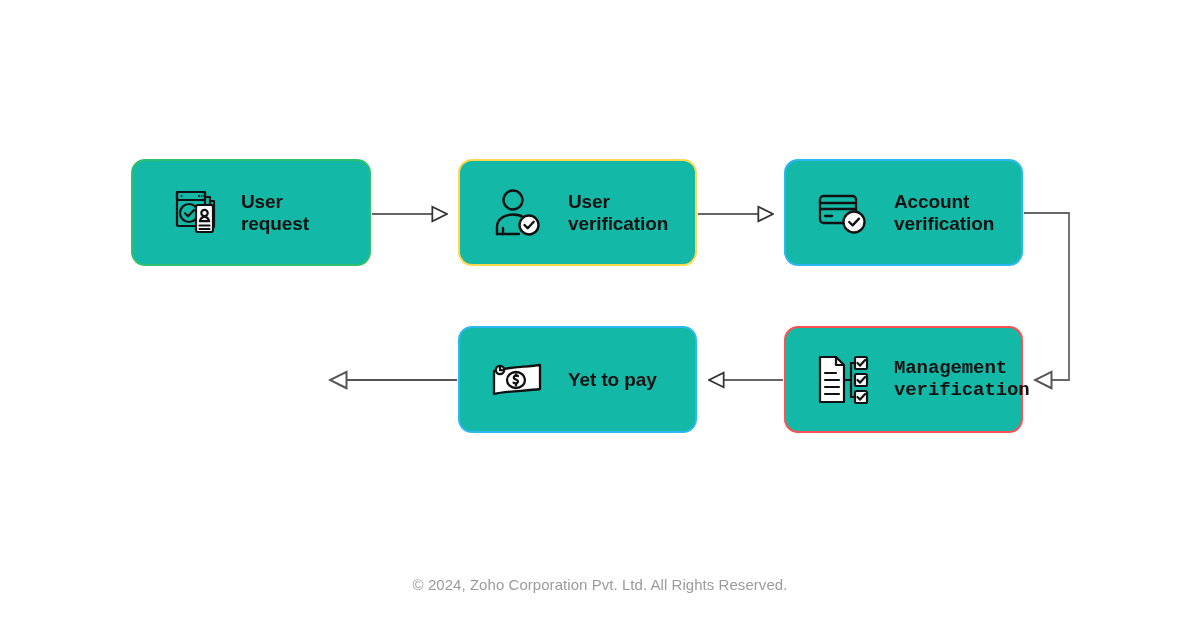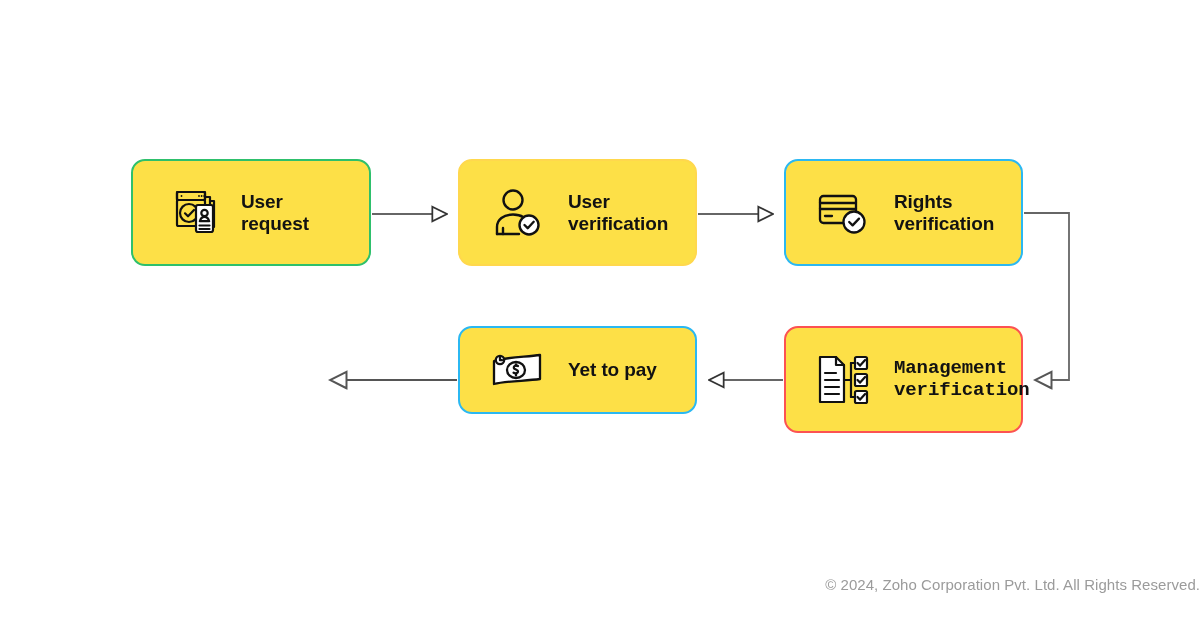--- a/index.html
+++ b/index.html
@@ -23,21 +23,21 @@
     left: 0; top: 0;
     width: 1200px; height: 627px;
     pointer-events: none;
   }
 
   
   .node {
     position: absolute;
     display: flex;
     align-items: center;
-    background: #fde047;
+    background: #14b8a6;
     border-radius: 14px;
     border: 2px solid #cccccc;
   }
   .node .icon-wrap {
     flex: 0 0 auto;
     width: 56px;
     height: 56px;
     margin-left: 30px;
     display: flex;
     align-items: center;
@@ -52,21 +52,21 @@
     line-height: 1.12;
     color: #121212;
     letter-spacing: -0.1px;
     white-space: pre-line;
   }
 
   #node-user-request      { left: 131px; top: 159px;  width: 240px; height: 107px; border-color: #2ec06c; }
   #node-user-verification { left: 458px; top: 159px;  width: 239px; height: 107px; border-color: #ffd84d; }
   #node-account-verification { left: 784px; top: 159px; width: 239px; height: 107px; border-color: #2bb8f2; }
   #node-management-verification { left: 784px; top: 326px; width: 239px; height: 107px; border-color: #fc5252; font-family: Liberation Mono, monospace; }
-  #node-yet-to-pay        { left: 458px; top: 326px;  width: 239px; height: 88px; border-color: #2bb8f2; }
+  #node-yet-to-pay        { left: 458px; top: 326px;  width: 239px; height: 107px; border-color: #2bb8f2; }
 
   
   #node-paid {
     position: absolute;
     left: 154px;
     top: 296px;
     width: 167px;
     height: 167px;
   }
   #node-paid .diamond-shape {
@@ -100,21 +100,21 @@
     color: #121212;
     letter-spacing: -0.1px;
   }
 
   
   .footer {
     position: absolute;
     left: 0;
     top: 576px;
     width: 1200px;
-    text-align: right;
+    text-align: center;
     font-size: 15px;
     color: #9b9b9b;
     letter-spacing: 0.05px;
   }
 
   svg.ico { display: block; }
 </style>
 </head>
 <body>
 
@@ -189,21 +189,21 @@
     <div class="icon-wrap">
       <svg class="ico" width="54" height="48" viewBox="0 0 54 48" fill="none" stroke="#111111" stroke-width="2.3" stroke-linecap="round" stroke-linejoin="round">
         <rect x="3" y="7" width="36" height="27" rx="3.5"></rect>
         <path d="M3 14 h36"></path>
         <path d="M3 20 h36"></path>
         <path d="M8 27 h7"></path>
         <circle cx="37" cy="33" r="10.5" fill="#ffffff"></circle>
         <path d="M32.2 33 l3.4 3.4 l6.4 -6.8"></path>
       </svg>
     </div>
-    <div class="node-label">Rights
+    <div class="node-label">Account
 verification</div>
   </div>
 
   <div class="node" id="node-management-verification">
     <div class="icon-wrap">
       <svg class="ico" width="56" height="52" viewBox="0 0 56 52" fill="none" stroke="#111111" stroke-width="2.2" stroke-linecap="round" stroke-linejoin="round">
         <path d="M4 3 h16 l8 8 v37 h-24 z" fill="#ffffff"></path>
         <path d="M20 3 v8 h8"></path>
         <path d="M9 19 h11"></path>
         <path d="M9 26 h14"></path>

